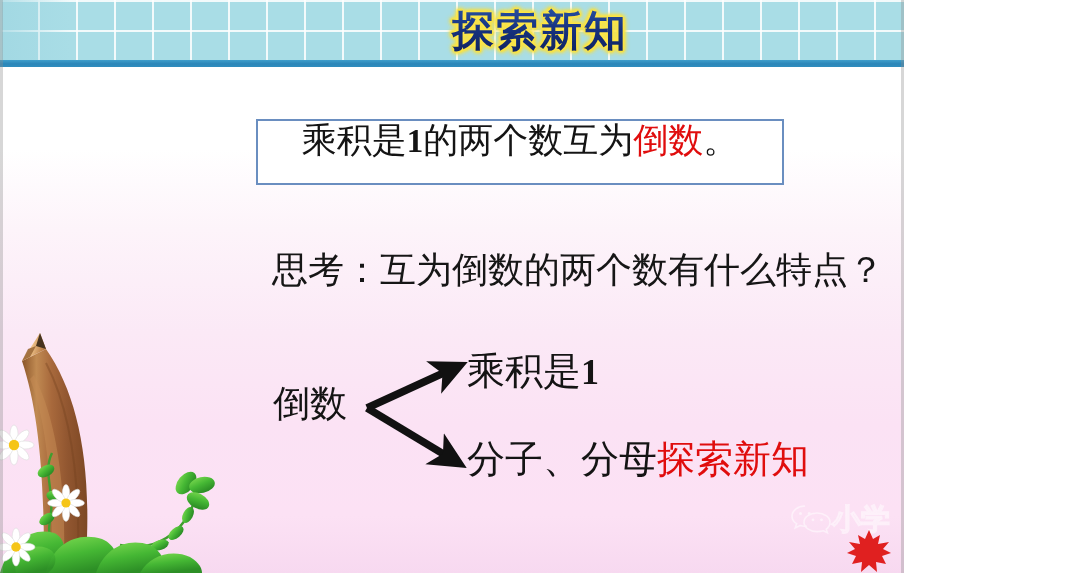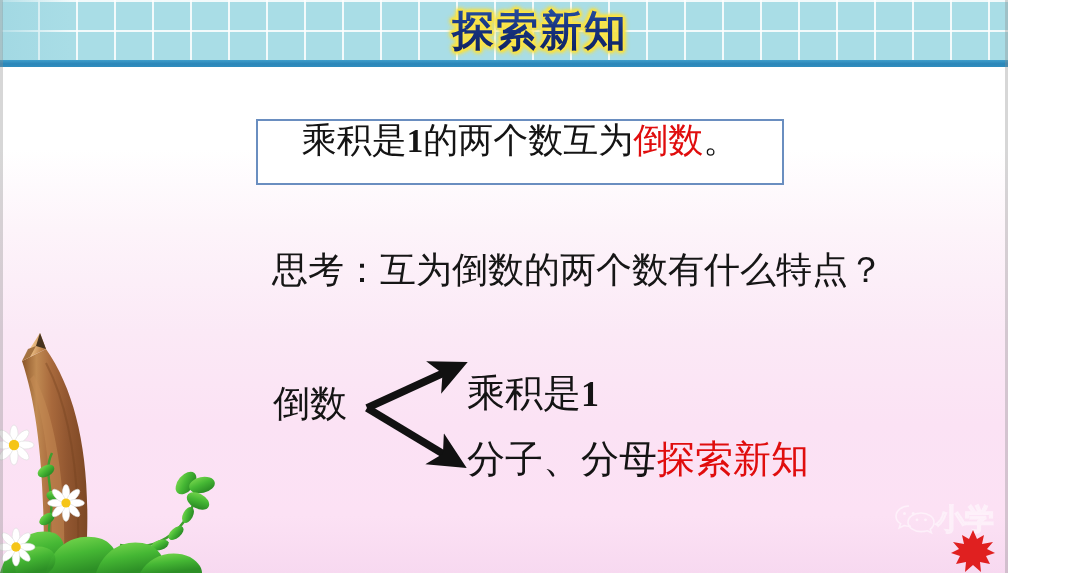--- a/index.html
+++ b/index.html
@@ -7,21 +7,21 @@
     margin: 0;
     padding: 0;
     background: #ffffff;
   }
   body {
     font-family: "Liberation Serif", "DejaVu Serif", serif;
   }
 
   .slide {
     position: relative;
-    width: 1008px;
+    width: 904px;
     height: 573px;
     overflow: hidden;
     background: linear-gradient(to bottom,
         #ffffff 0%,
         #ffffff 26%,
         #fdf4fa 40%,
         #fbe9f6 58%,
         #fbe2f4 74%,
         #fce1f4 90%,
         #f7d9f0 100%);
@@ -149,21 +149,21 @@
     width: 620px;
     height: 150px;
   }
   .map-branch {
     position: absolute;
     font-size: 38px;
     line-height: 46px;
     color: #141414;
     white-space: nowrap;
   }
-  .map-branch.top  { left: 212px; top: 8px; margin-top: 22px; }
+  .map-branch.top  { left: 212px; top: 8px; }
   .map-branch.bottom { left: 212px; top: 96px; }
   .map-branch .num {
     font-weight: bold;
     font-size: 36px;
   }
 
   
   .deco-bottom-left {
     position: absolute;
     left: 0;

